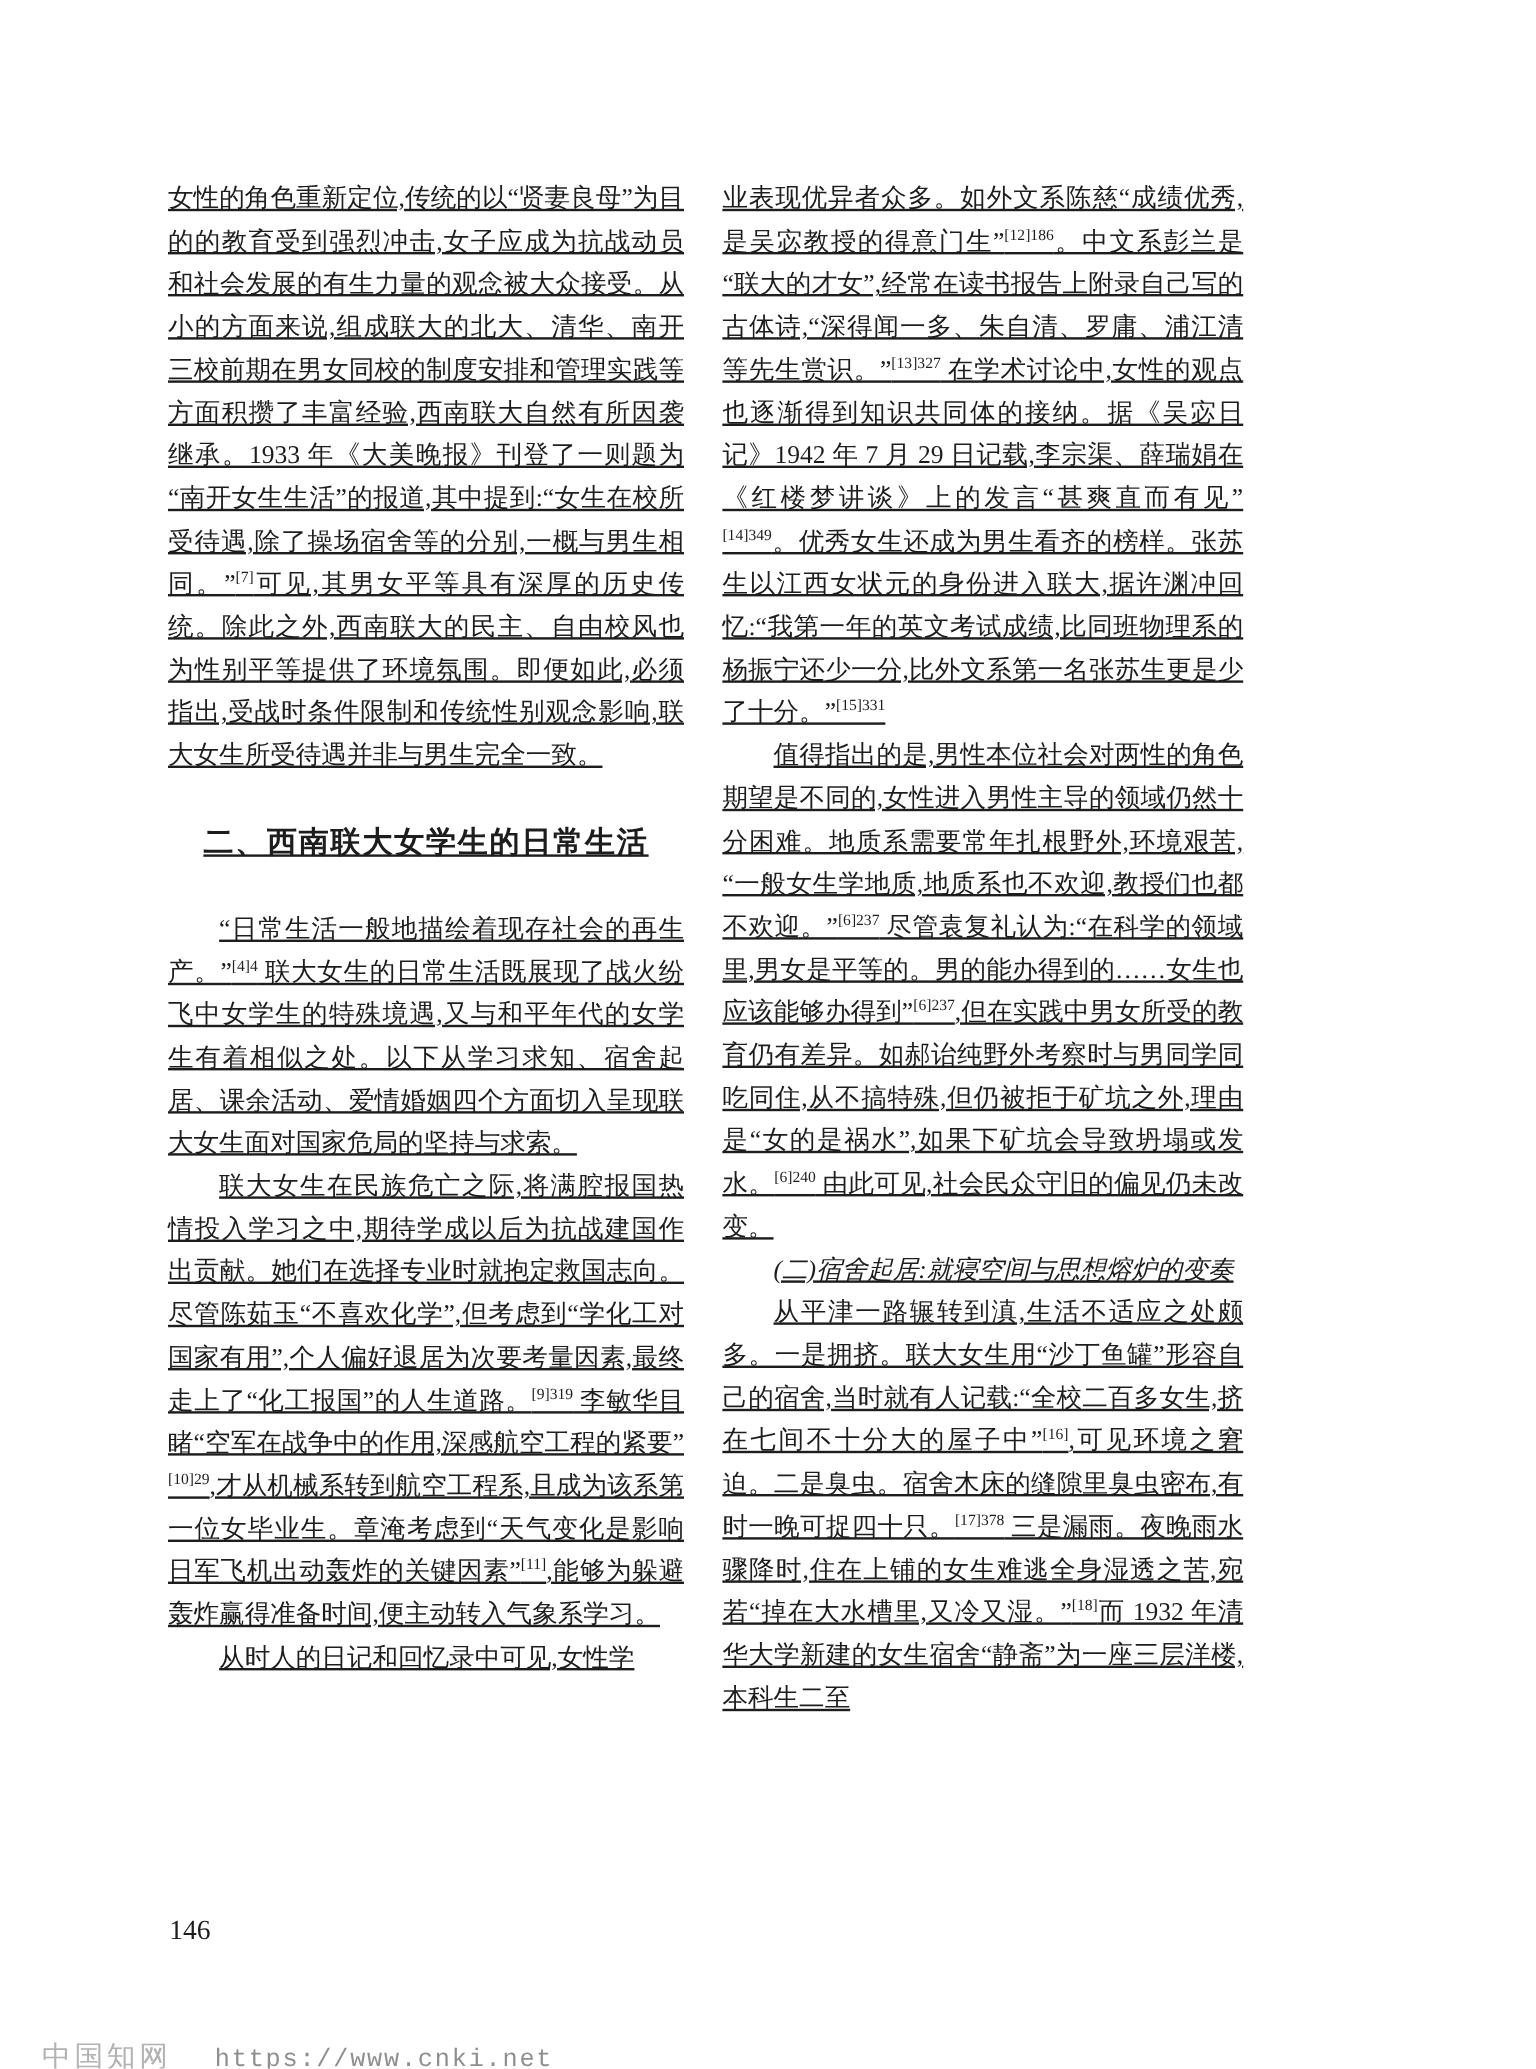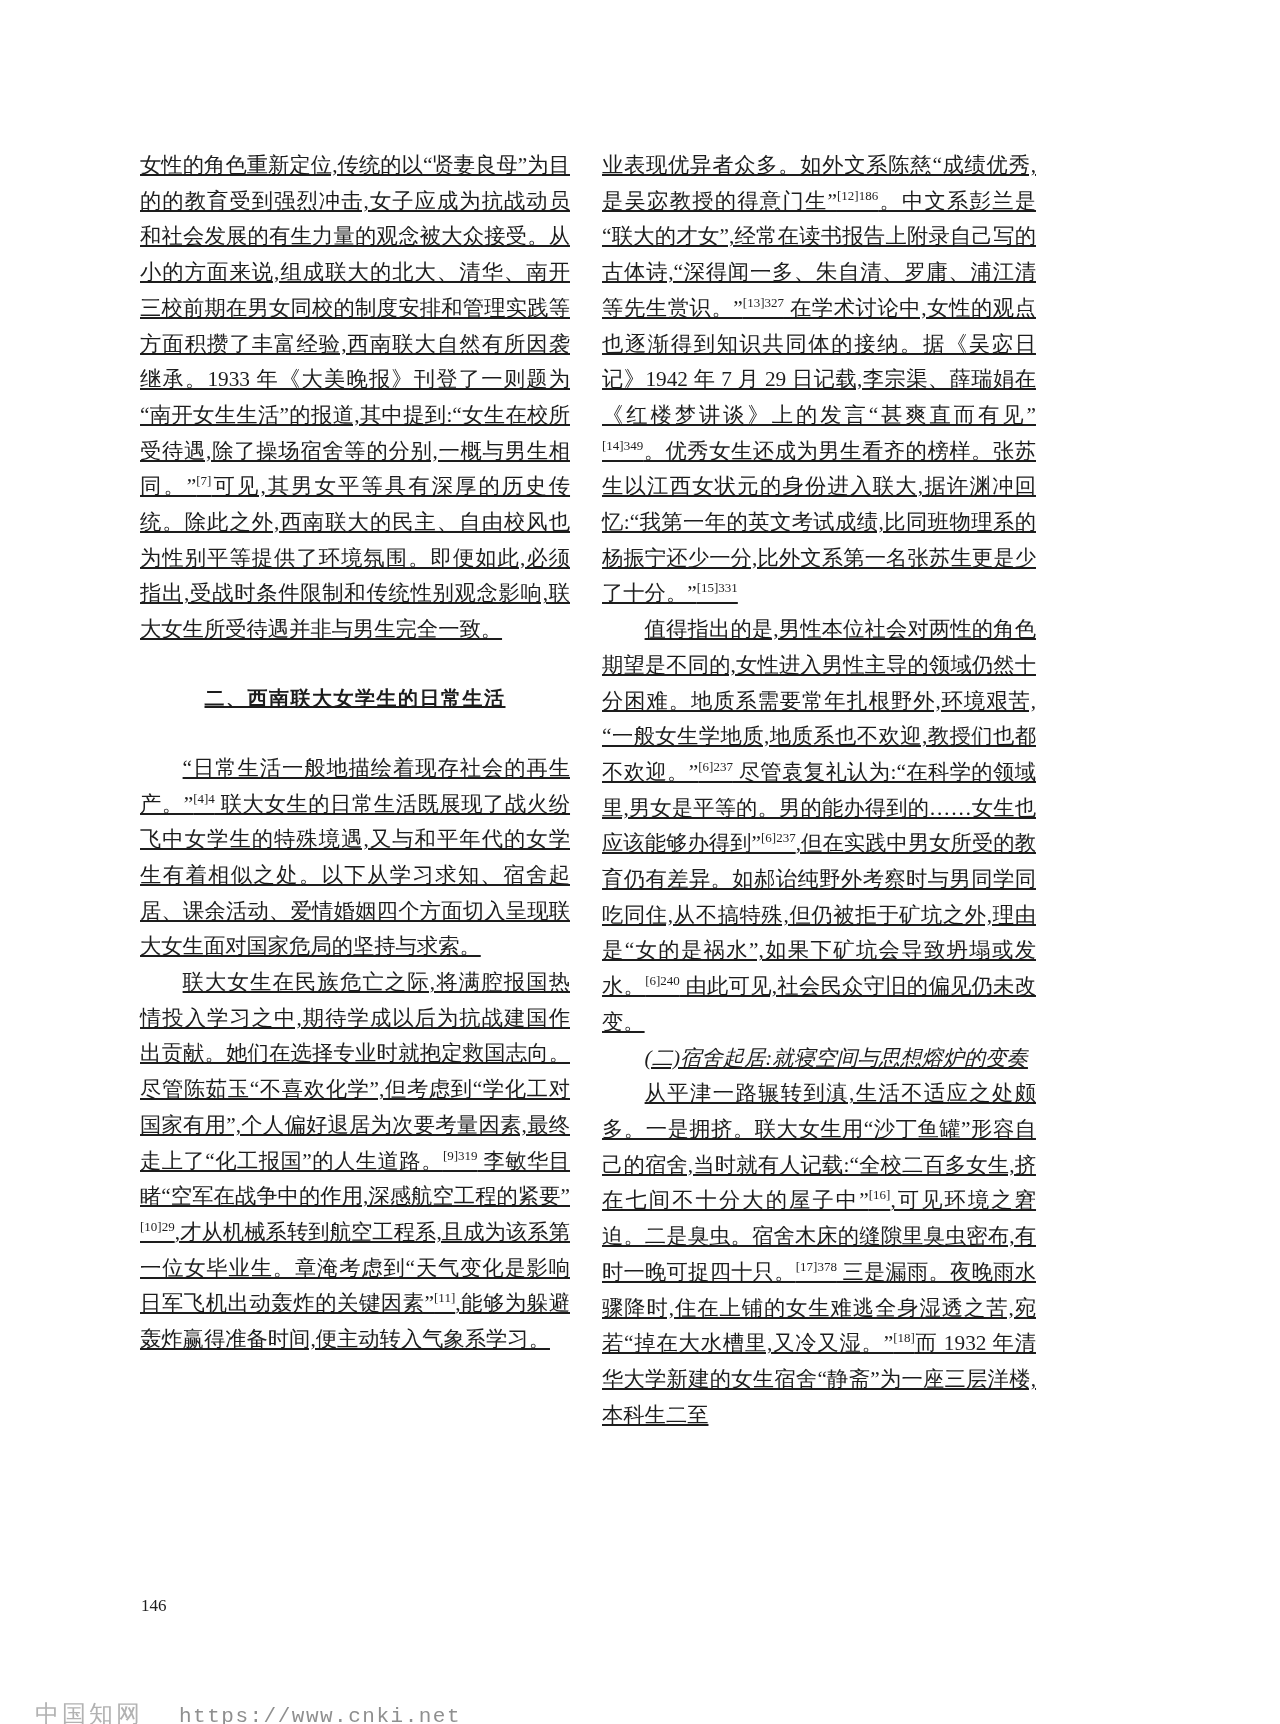--- a/index.html
+++ b/index.html
@@ -20,42 +20,42 @@
   .col-left{left:140px;width:430px;}
   .col-right{left:602px;width:434px;}
   p.body{
     font-size:21.3px;
     line-height:35.7px;
     margin:0;
   }
   p.indent{text-indent:2em;}
   .section-heading{
     font-family:"Liberation Sans","DejaVu Sans",sans-serif;
-    font-size:20px;
+    font-size:25px;
     font-weight:bold;
     text-align:center;
     letter-spacing:1.5px;
     margin:37px 0 39px 0;
   }
   .subheading{
     font-style:italic;
     font-size:21.3px;
     line-height:35.7px;
     margin:0;
     text-indent:2em;
   }
   sup{
     font-size:13px;
     line-height:0;
     vertical-align:super;
   }
   .page-number{
     position:absolute;
     left:141px;top:1596px;
-    font-size:17px;
+    font-size:23px;
     color:#1d1d1d;
   }
   .watermark{
     position:absolute;
     left:35px;top:1650px;
     display:flex;
     align-items:baseline;
     gap:36px;
     white-space:nowrap;
   }
@@ -76,20 +76,21 @@
 </head>
 <body>
 
 <div class="page">
 
   <div class="col col-left">
       <p class="body">女性的角色重新定位,传统的以“贤妻良母”为目的的教育受到强烈冲击,女子应成为抗战动员和社会发展的有生力量的观念被大众接受。从小的方面来说,组成联大的北大、清华、南开三校前期在男女同校的制度安排和管理实践等方面积攒了丰富经验,西南联大自然有所因袭继承。1933 年《大美晚报》刊登了一则题为“南开女生生活”的报道,其中提到:“女生在校所受待遇,除了操场宿舍等的分别,一概与男生相同。”<sup>[7]</sup>可见,其男女平等具有深厚的历史传统。除此之外,西南联大的民主、自由校风也为性别平等提供了环境氛围。即便如此,必须指出,受战时条件限制和传统性别观念影响,联大女生所受待遇并非与男生完全一致。</p>
       <h2 class="section-heading">二、西南联大女学生的日常生活</h2>
       <p class="body indent">“日常生活一般地描绘着现存社会的再生产。”<sup>[4]4</sup> 联大女生的日常生活既展现了战火纷飞中女学生的特殊境遇,又与和平年代的女学生有着相似之处。以下从学习求知、宿舍起居、课余活动、爱情婚姻四个方面切入呈现联大女生面对国家危局的坚持与求索。</p>
       <p class="body indent">联大女生在民族危亡之际,将满腔报国热情投入学习之中,期待学成以后为抗战建国作出贡献。她们在选择专业时就抱定救国志向。尽管陈茹玉“不喜欢化学”,但考虑到“学化工对国家有用”,个人偏好退居为次要考量因素,最终走上了“化工报国”的人生道路。<sup>[9]319</sup> 李敏华目睹“空军在战争中的作用,深感航空工程的紧要”<sup>[10]29</sup>,才从机械系转到航空工程系,且成为该系第一位女毕业生。章淹考虑到“天气变化是影响日军飞机出动轰炸的关键因素”<sup>[11]</sup>,能够为躲避轰炸赢得准备时间,便主动转入气象系学习。</p>
+      <p class="body indent">从时人的日记和回忆录中可见,女性学</p>
     </div>
 
   <div class="col col-right">
       <p class="body">业表现优异者众多。如外文系陈慈“成绩优秀,是吴宓教授的得意门生”<sup>[12]186</sup>。中文系彭兰是“联大的才女”,经常在读书报告上附录自己写的古体诗,“深得闻一多、朱自清、罗庸、浦江清等先生赏识。”<sup>[13]327</sup> 在学术讨论中,女性的观点也逐渐得到知识共同体的接纳。据《吴宓日记》1942 年 7 月 29 日记载,李宗渠、薛瑞娟在《红楼梦讲谈》上的发言“甚爽直而有见”<sup>[14]349</sup>。优秀女生还成为男生看齐的榜样。张苏生以江西女状元的身份进入联大,据许渊冲回忆:“我第一年的英文考试成绩,比同班物理系的杨振宁还少一分,比外文系第一名张苏生更是少了十分。”<sup>[15]331</sup></p>
       <p class="body indent">值得指出的是,男性本位社会对两性的角色期望是不同的,女性进入男性主导的领域仍然十分困难。地质系需要常年扎根野外,环境艰苦,“一般女生学地质,地质系也不欢迎,教授们也都不欢迎。”<sup>[6]237</sup> 尽管袁复礼认为:“在科学的领域里,男女是平等的。男的能办得到的……女生也应该能够办得到”<sup>[6]237</sup>,但在实践中男女所受的教育仍有差异。如郝诒纯野外考察时与男同学同吃同住,从不搞特殊,但仍被拒于矿坑之外,理由是“女的是祸水”,如果下矿坑会导致坍塌或发水。<sup>[6]240</sup> 由此可见,社会民众守旧的偏见仍未改变。</p>
       <p class="subheading">(二)宿舍起居:就寝空间与思想熔炉的变奏</p>
       <p class="body indent">从平津一路辗转到滇,生活不适应之处颇多。一是拥挤。联大女生用“沙丁鱼罐”形容自己的宿舍,当时就有人记载:“全校二百多女生,挤在七间不十分大的屋子中”<sup>[16]</sup>,可见环境之窘迫。二是臭虫。宿舍木床的缝隙里臭虫密布,有时一晚可捉四十只。<sup>[17]378</sup> 三是漏雨。夜晚雨水骤降时,住在上铺的女生难逃全身湿透之苦,宛若“掉在大水槽里,又冷又湿。”<sup>[18]</sup>而 1932 年清华大学新建的女生宿舍“静斋”为一座三层洋楼,本科生二至</p>
     </div>
 
   <div class="page-number">146</div>

